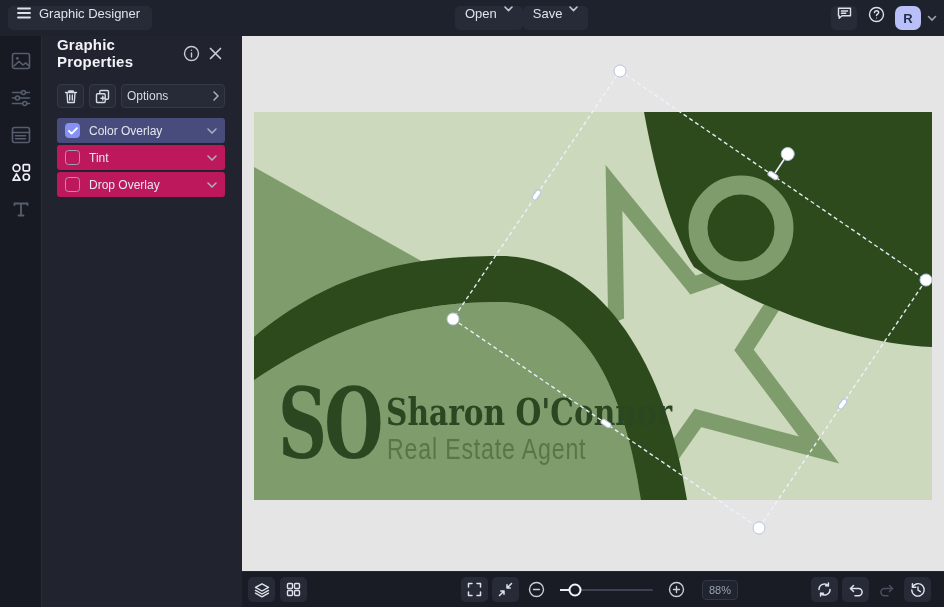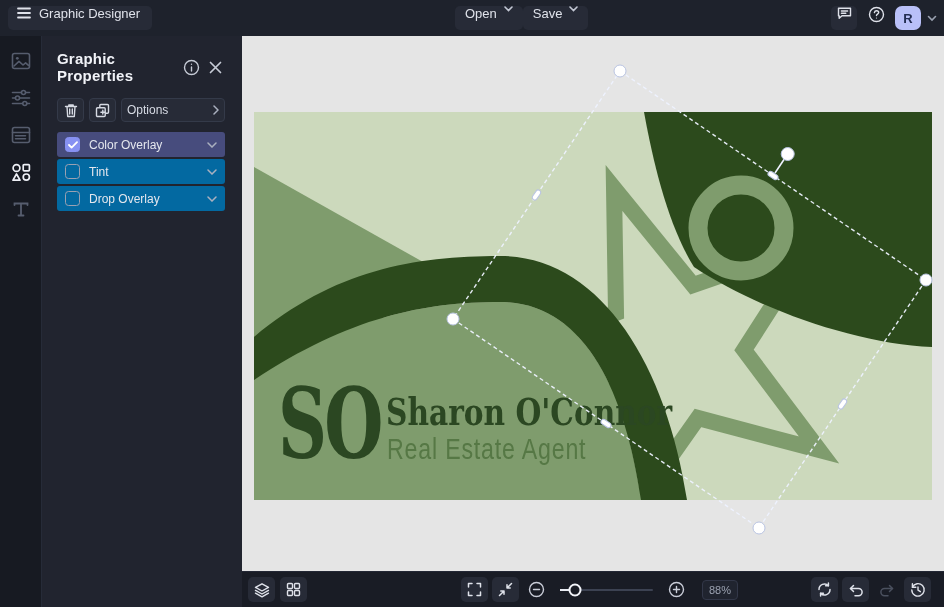--- a/index.html
+++ b/index.html
@@ -28,33 +28,33 @@
 
   
   .rail { width:42px; background:#171a22; border-right:1px solid #262b38;
     display:flex; flex-direction:column; align-items:center; padding-top:12px; gap:11px; }
   .rail-btn { width:30px; height:26px; background:transparent; border:none; color:#565d6e;
     display:flex; align-items:center; justify-content:center; cursor:pointer; }
   .rail-btn.active { color:#eef0f6; }
 
   
   .panel { width:200px; background:#21242f; padding:0 17px 0 15px; }
-  .panel-header { display:flex; align-items:center; margin-top:14px; }
+  .panel-header { display:flex; align-items:center; }
   .panel-title { font-size:15px; font-weight:bold; color:#f1f3f8; letter-spacing:.2px; flex:1; }
   .ph-icon { background:none; border:none; color:#c6cbd6; width:20px; height:20px;
     display:flex; align-items:center; justify-content:center; cursor:pointer; margin-left:4px; }
   .panel-toolbar { display:flex; gap:5px; margin-top:14px; }
   .pt-btn { width:27px; height:24px; background:#272b37; border:1px solid #343a49; border-radius:4px;
     color:#d6dae3; display:flex; align-items:center; justify-content:center; cursor:pointer; }
   .options-btn { flex:1; height:24px; background:#272b37; border:1px solid #343a49; border-radius:4px;
     color:#d6dae3; font-size:12px; display:flex; align-items:center; padding:0 5px; cursor:pointer;
     font-family:inherit; }
   .options-btn span { flex:1; text-align:left; }
   .effects { margin-top:10px; display:flex; flex-direction:column; gap:2px; }
-  .effect-row { height:25px; background:#0369a1; border-radius:3px; display:flex; align-items:center;
+  .effect-row { height:25px; background:#be185d; border-radius:3px; display:flex; align-items:center;
     padding:0 8px; cursor:pointer; }
   .effect-row .cb { width:15px; height:15px; border:1.5px solid #9aa1b2; border-radius:3.5px;
     margin-right:9px; display:flex; align-items:center; justify-content:center; background:transparent; }
   .effect-row .lbl { flex:1; font-size:12px; color:#e4e7ee; }
   .effect-row .chev { color:#aab0bf; }
   .effect-row.checked { background:#474c7d; }
   .effect-row.checked .cb { background:#8791f2; border-color:#8791f2; }
   .effect-row .cb svg { display:none; }
   .effect-row.checked .cb svg { display:block; }
 

